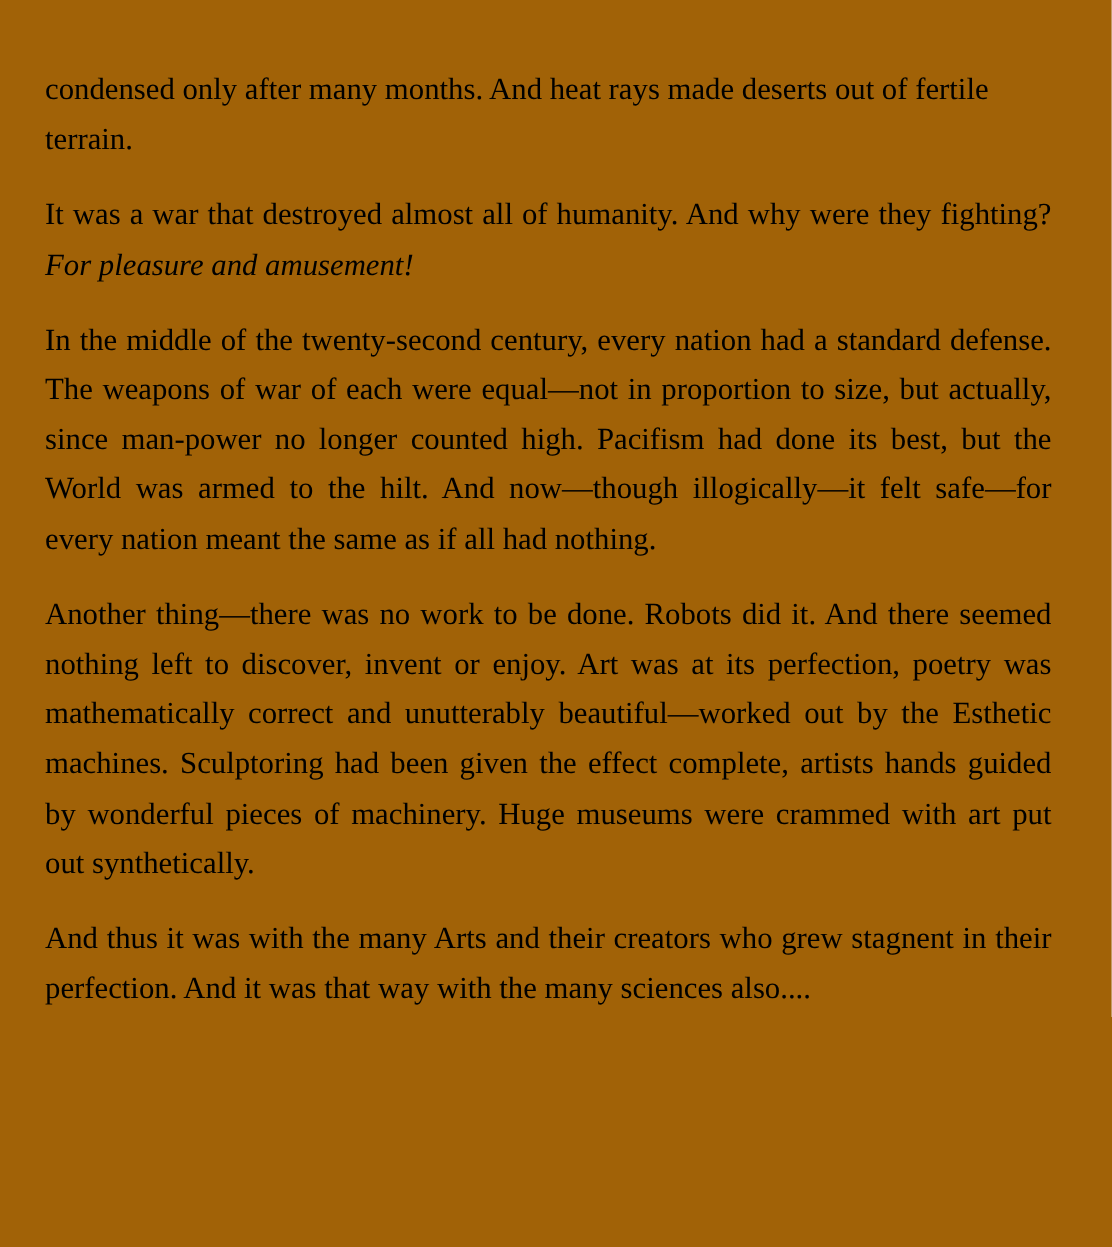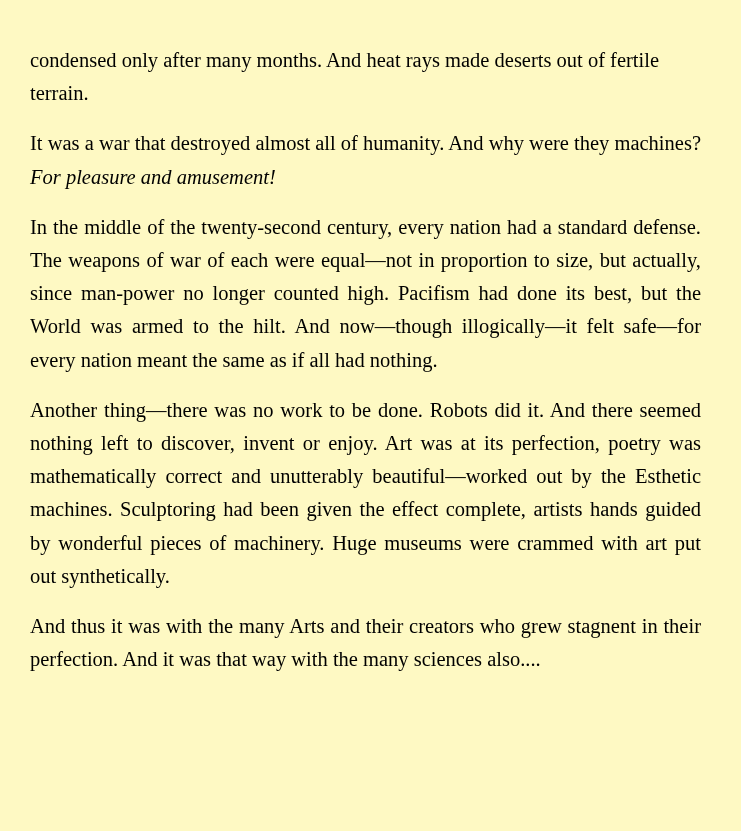--- a/index.html
+++ b/index.html
@@ -12,21 +12,21 @@
     height: 831px;
     overflow: hidden;
     font-family: "Liberation Serif", "DejaVu Serif", serif;
     color: #000000;
   }
   .page {
     box-sizing: border-box;
     width: 741px;
     height: 831px;
     padding: 44px 40px 20px 30px;
-    background: #fef9c3;
+    background: #a16207;
   }
   .body-text p {
     margin: 0 0 17px 0;
     font-size: 20.5px;
     line-height: 1.62;
     text-align: justify;
     text-justify: inter-word;
     hyphens: none;
   }
   .body-text p:last-child {
@@ -38,18 +38,18 @@
   em {
     font-style: italic;
   }
 </style>
 </head>
 <body>
 
 <div class="page">
   <div class="body-text">
       <p class="no-justify"><span>condensed only after many months. And heat rays made deserts out of fertile terrain.</span></p>
-      <p><span>It was a war that destroyed almost all of humanity. And why were they machines? </span><em>For pleasure and amusement!</em></p>
+      <p><span>It was a war that destroyed almost all of humanity. And why were they fighting? </span><em>For pleasure and amusement!</em></p>
       <p><span>In the middle of the twenty-second century, every nation had a standard defense. The weapons of war of each were equal—not in proportion to size, but actually, since man-power no longer counted high. Pacifism had done its best, but the World was armed to the hilt. And now—though illogically—it felt safe—for every nation meant the same as if all had nothing.</span></p>
       <p><span>Another thing—there was no work to be done. Robots did it. And there seemed nothing left to discover, invent or enjoy. Art was at its perfection, poetry was mathematically correct and unutterably beautiful—worked out by the Esthetic machines. Sculptoring had been given the effect complete, artists hands guided by wonderful pieces of machinery. Huge museums were crammed with art put out synthetically.</span></p>
       <p><span>And thus it was with the many Arts and their creators who grew stagnent in their perfection. And it was that way with the many sciences also....</span></p>
     </div>
 </div>
 
 </body></html>

